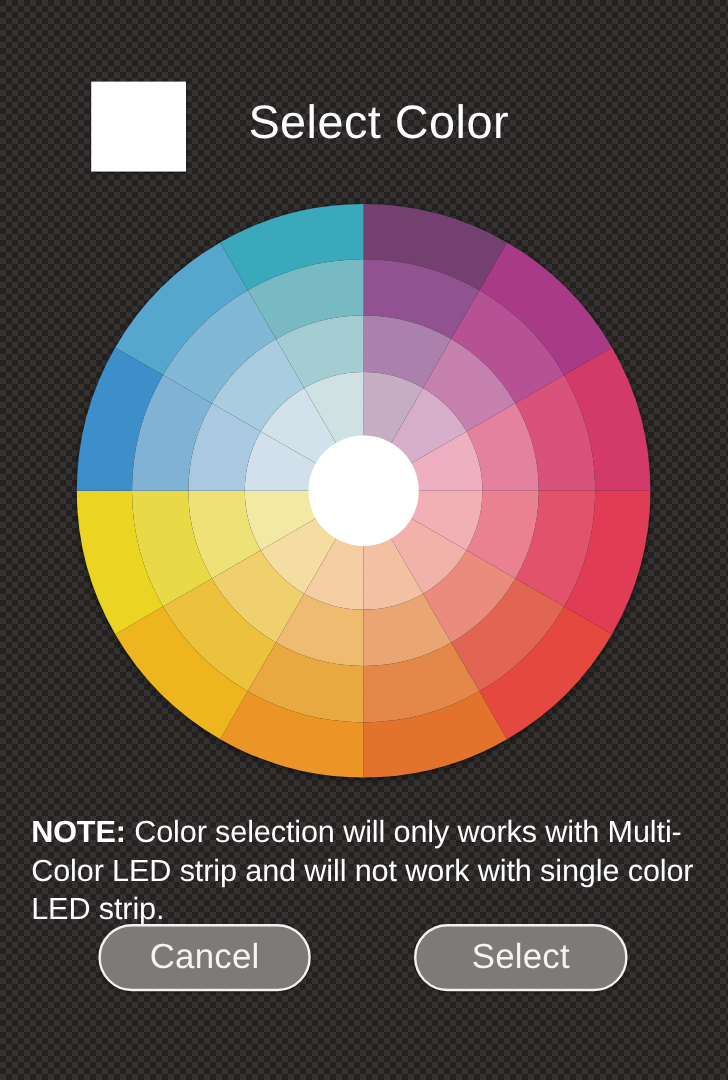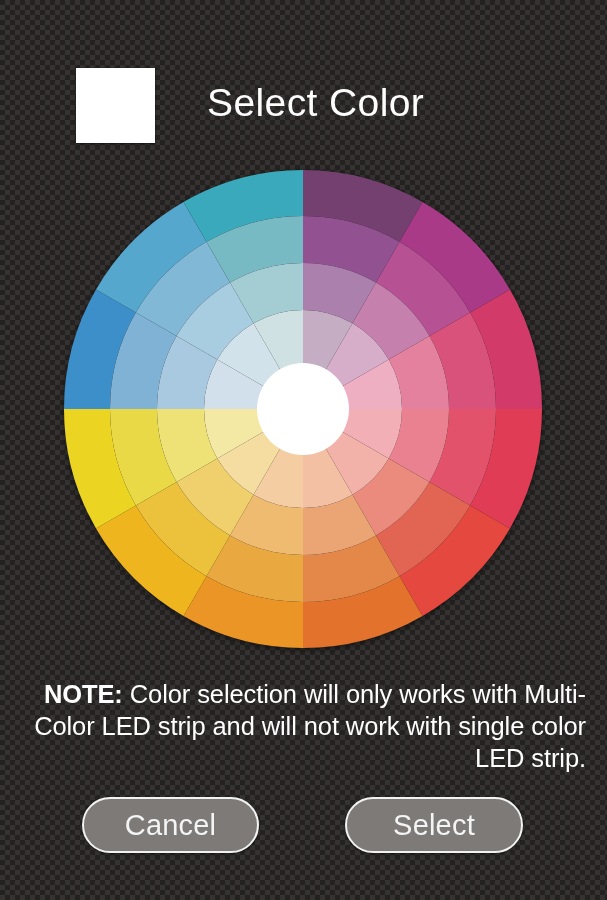--- a/index.html
+++ b/index.html
@@ -75,31 +75,30 @@
   
   #note {
     position: absolute;
     left: 26px;
     top: 678px;
     width: 560px;
     color: #ffffff;
     font-size: 25.5px;
     line-height: 32px;
     letter-spacing: -0.1px;
-    text-align: right;
   }
   #note-label {
     font-weight: bold;
   }
 
   
   #buttons {
     position: absolute;
     left: 0;
-    top: 797px;
+    top: 770px;
     width: 607px;
     height: 58px;
   }
   .btn {
     position: absolute;
     top: 0;
     height: 56px;
     border-radius: 28px;
     background: #7d7a78;
     border: 2px solid #f2f2f2;

